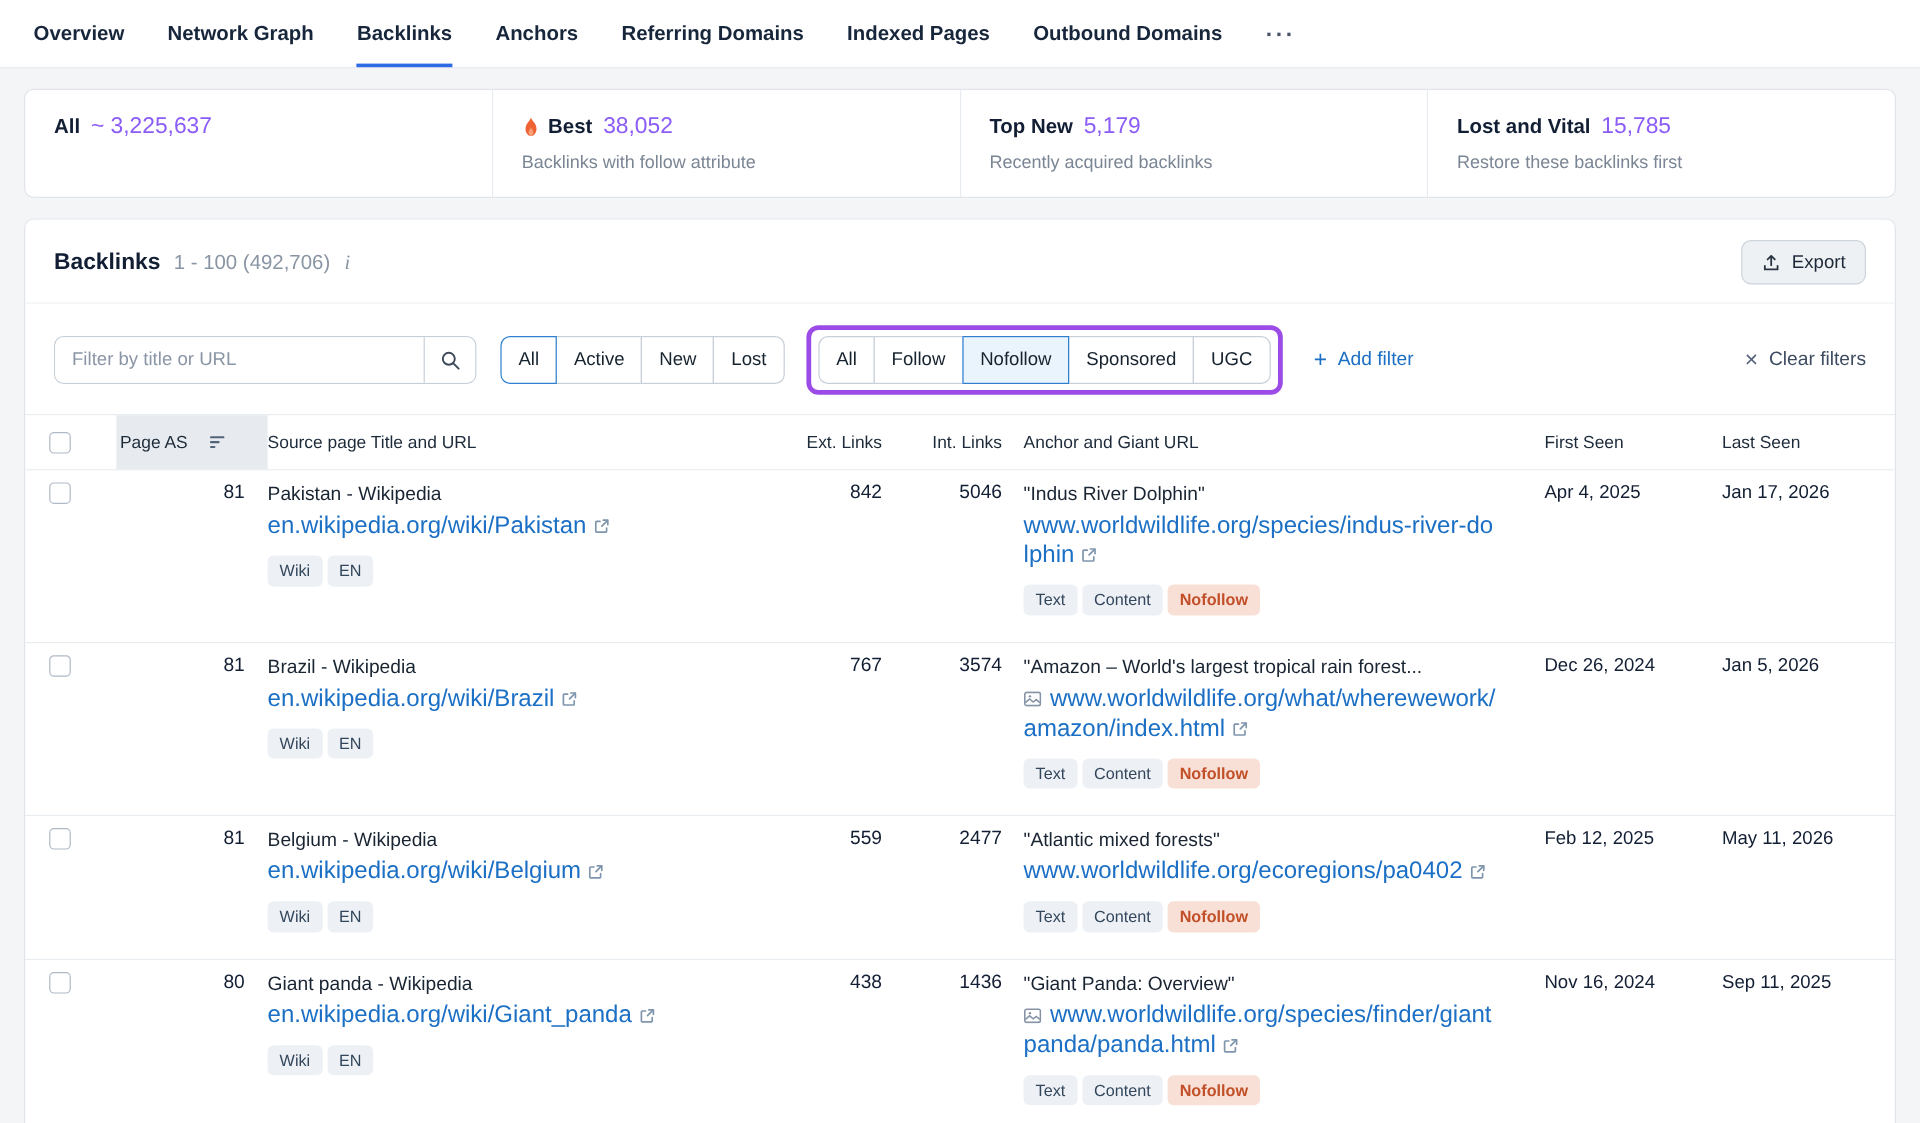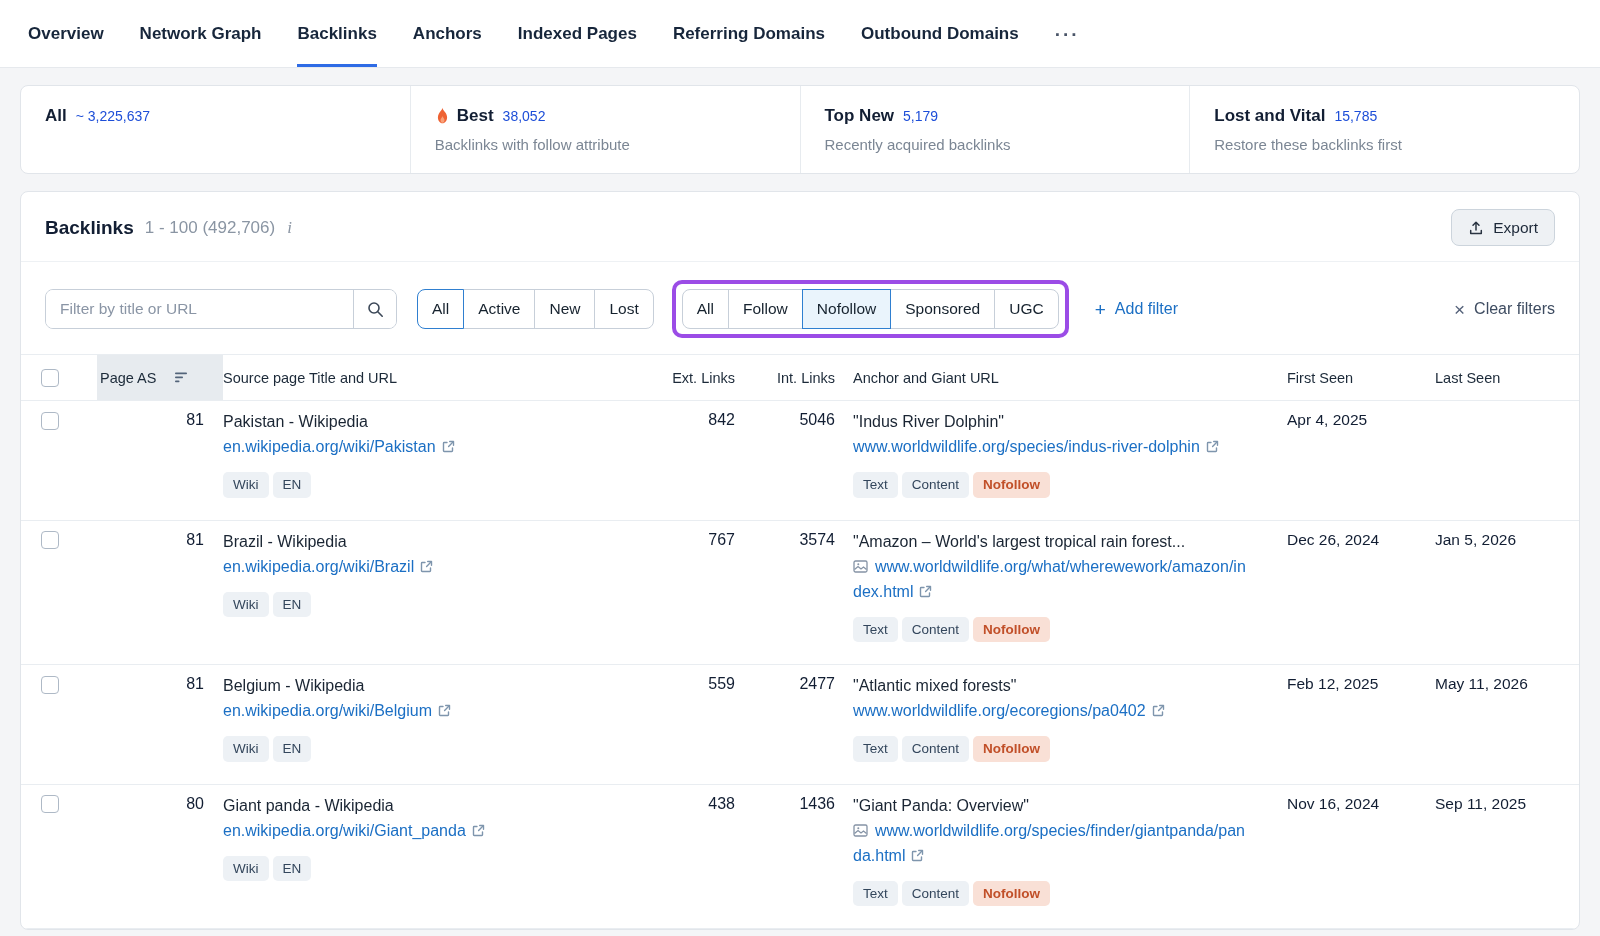--- a/index.html
+++ b/index.html
@@ -12,21 +12,21 @@
   a { text-decoration: none; cursor: pointer; }
 
   
   .nav {
     background: #fff;
     border-bottom: 1px solid #e6e9ed;
     display: flex;
     align-items: stretch;
     gap: 36px;
     padding: 0 28px;
-    height: 68px;
+    height: 57px;
   }
   .tab {
     display: flex; align-items: center;
     font-size: 17px; font-weight: 600; color: #17263b;
     border-bottom: 3px solid transparent;
     padding-top: 3px;
     cursor: pointer; white-space: nowrap;
   }
   .tab.active { border-bottom-color: #2e6be5; }
   .nav-more {
@@ -40,21 +40,21 @@
     display: flex;
     margin: 17px 20px;
     background: #fff;
     border: 1px solid #e1e5ea;
     border-radius: 8px;
   }
   .scard { flex: 1; padding: 20px 24px; border-left: 1px solid #e7ebef; cursor: pointer; }
   .scard:first-child { border-left: none; }
   .scard-top { display: flex; align-items: center; gap: 9px; }
   .scard-title { font-weight: 700; font-size: 17px; color: #121e33; }
-  .scard-value { color: #1d4ed8; font-size: 14px; }
+  .scard-value { color: #8b5cf6; font-size: 19px; }
   .scard-sub { color: #7b8694; font-size: 15px; margin-top: 10px; }
   .flame { display: inline-flex; margin-right: -2px; }
 
   
   .main {
     margin: 0 20px;
     background: #fff;
     border: 1px solid #e1e5ea;
     border-radius: 8px;
     overflow: hidden;
@@ -150,42 +150,42 @@
   .td-source { padding-right: 24px; }
   .td-num { text-align: right; padding-right: 8px; }
   .td-anchor { padding-left: 10px; padding-right: 40px; }
   .td-date { font-size: 15.5px; }
   .checkbox {
     display: inline-block; width: 18px; height: 18px;
     border: 1.6px solid #aeb9c6; border-radius: 4px;
     background: #fff; cursor: pointer; vertical-align: middle;
   }
   .src-title, .anchor-text { font-size: 16px; line-height: 22px; color: #1a2533; }
-  .src-url, .target-url { font-size: 16px; line-height: 24px; margin-top: 2px; }
+  .src-url, .target-url { font-size: 20px; line-height: 24px; margin-top: 2px; }
   .link { color: #1b6fc4; }
   .target-url .link { word-break: break-all; }
   .ext-ico { display: inline-block; margin-left: 6px; vertical-align: -1px; }
   .img-ico { display: inline-block; margin-right: 7px; vertical-align: -1px; }
   .chips { margin-top: 12px; display: flex; flex-wrap: wrap; gap: 4px; }
   .chip {
     display: inline-block; background: #edf1f5; color: #33465c;
     font-size: 13.5px; line-height: 1; padding: 6px 10px; border-radius: 5px;
   }
   .chip-nofollow { background: #f9e0d6; color: #c14f28; font-weight: 600; }
 </style>
 </head>
 <body>
 
 <nav class="nav">
   <div class="tab">Overview</div>
   <div class="tab">Network Graph</div>
   <div class="tab active">Backlinks</div>
   <div class="tab">Anchors</div>
+  <div class="tab">Referring Domains</div>
   <div class="tab">Indexed Pages</div>
-  <div class="tab">Referring Domains</div>
   <div class="tab">Outbound Domains</div>
   <div class="nav-more">···</div>
 </nav>
 
 <section class="cards">
   <div class="scard">
     <div class="scard-top">
       <span class="scard-title">All</span>
       <span class="scard-value">~ 3,225,637</span>
     </div>
@@ -329,20 +329,21 @@
                 <path d="M11.2 1.8L6.6 6.4"></path>
               </svg></span>
       </div>
       <div class="chips">
             <span class="chip">Text</span>
             <span class="chip">Content</span>
             <span class="chip chip-nofollow">Nofollow</span>
           </div>
     </div>
     <div class="td td-date">Apr 4, 2025</div>
+    <div class="td td-date">Jan 17, 2026</div>
   </div>
 
   <div class="trow">
     <div class="td td-check"><span class="checkbox"></span></div>
     <div class="td td-pageas">81</div>
     <div class="td td-source">
       <div class="src-title">Brazil - Wikipedia</div>
       <div class="src-url">
         <a class="link" href="#">en.wikipedia.org/wiki/Brazil</a><span class="ext-ico"><svg width="13" height="13" viewBox="0 0 13 13" fill="none" stroke="#7e95ad" stroke-width="1.4" stroke-linecap="round" stroke-linejoin="round">
                 <path d="M5 2.5H2.2c-.4 0-.7.3-.7.7v7.6c0 .4.3.7.7.7h7.6c.4 0 .7-.3.7-.7V8"></path>

